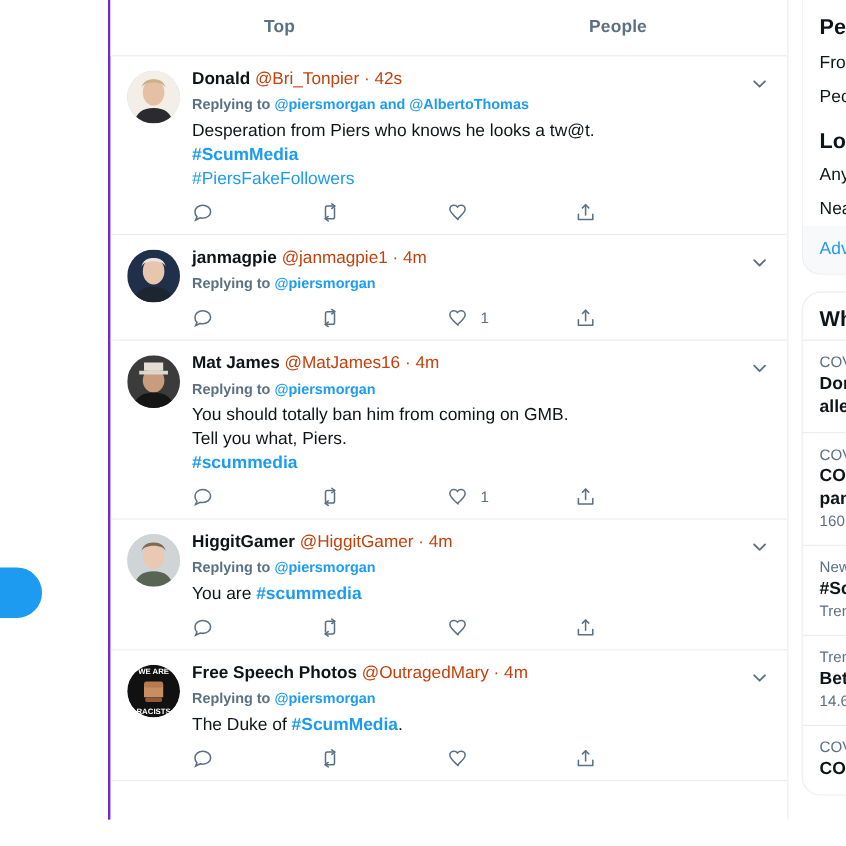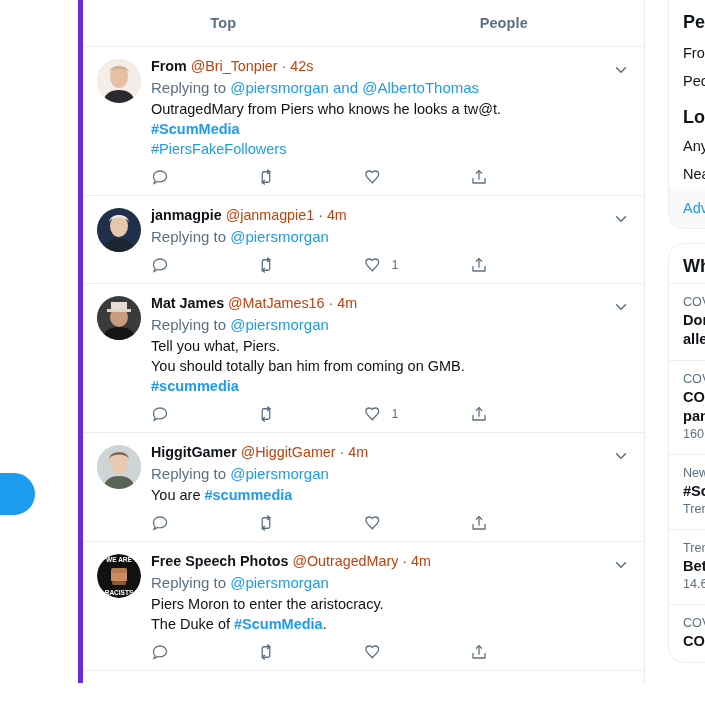--- a/index.html
+++ b/index.html
@@ -15,23 +15,23 @@
   .compose-fab {
     position: absolute; left: -26px; top: 470px;
     width: 64px; height: 48px;
     background: #1d9bf0;
     border-radius: 24px;
     border: 3px solid #ffffff;
   }
 
   
   .main-col {
-    position: absolute; left: 78px; top: 0;
+    position: absolute; left: 90px; top: 0;
     width: 567px; height: 683px;
-    border-left: 5px solid #6d28d9;
+    border-left: 2px solid #6d28d9;
     border-right: 1px solid #ebeef0;
     background: #fff;
     overflow: hidden;
   }
 
   
   .tabbar {
     display: flex; height: 47px;
     border-bottom: 1px solid #ebeef0;
     background: #fff;
@@ -66,21 +66,21 @@
     overflow: hidden; background: #cfd9de; position: relative;
   }
   .avatar svg { display: block; width: 44px; height: 44px; }
 
   .tweet-body { flex: 1; min-width: 0; padding-left: 5px; padding-right: 22px; }
 
   .tw-head { font-size: 14.3px; line-height: 19px; white-space: nowrap; }
   .tw-name { font-weight: bold; color: #0f1419; }
   .tw-handle, .tw-dot, .tw-time { color: #c2410c; font-weight: normal; }
 
-  .tw-replyto { font-size: 15px; line-height: 21px; color: #5b7083; margin-top: 1px; }
+  .tw-replyto { font-size: 12px; line-height: 21px; color: #5b7083; margin-top: 1px; font-weight: bold; }
   .tw-replyto .mention { color: #1d9bf0; }
 
   .tw-text { font-size: 14.5px; line-height: 20px; color: #0f1419; margin-top: 1px; }
   .tw-text .line { display: block; }
   .hashtag { color: #1d9bf0; }
   .hashtag.bold { font-weight: bold; }
 
   
   .caret {
     position: absolute; right: 14px; top: 14px;
@@ -164,24 +164,24 @@
             <div class="avatar">
               <svg viewBox="0 0 44 44">
                 <rect width="44" height="44" fill="#f3efe8"></rect>
                 <ellipse cx="22" cy="18" rx="9" ry="11" fill="#e6c0a4"></ellipse>
                 <path d="M12 15c0-7 20-7 20 0 0-4-3-8-10-8s-10 4-10 8z" fill="#cbb089"></path>
                 <path d="M6 44c1-9 7-13 16-13s15 4 16 13z" fill="#2a2a30"></path>
               </svg>
             </div>
           </div>
           <div class="tweet-body">
-            <div class="tw-head"><span class="tw-name">From</span> <span class="tw-handle">@Bri_Tonpier</span> <span class="tw-dot">·</span> <span class="tw-time">42s</span></div>
+            <div class="tw-head"><span class="tw-name">Donald</span> <span class="tw-handle">@Bri_Tonpier</span> <span class="tw-dot">·</span> <span class="tw-time">42s</span></div>
             <div class="tw-replyto"><span>Replying to </span><span class="mention">@piersmorgan and @AlbertoThomas</span></div>
             <div class="tw-text">
-              <span class="line">OutragedMary from Piers who knows he looks a tw@t.</span>
+              <span class="line">Desperation from Piers who knows he looks a tw@t.</span>
               <span class="line"><span class="hashtag bold">#ScumMedia</span></span>
               <span class="line"><span class="hashtag">#PiersFakeFollowers</span></span>
             </div>
             <div class="actions">
               <div class="act">
                 <span>
                   <svg viewBox="0 0 24 24" fill="none" stroke="currentColor" stroke-width="1.7">
                     <path d="M20.7 11.2c0 4-3.9 7.2-8.7 7.2-1 0-2-.14-2.9-.4L4 20.5l1.5-3.6C4 15.6 3.3 13.5 3.3 11.2c0-4 3.9-7.2 8.7-7.2s8.7 3.2 8.7 7.2z"></path>
                   </svg>
                 </span>
@@ -293,22 +293,22 @@
                 <path d="M10 13h24v3H10z" fill="#ddd6cc"></path>
                 <path d="M14 6h16v7H14z" fill="#e3ddd3"></path>
                 <path d="M5 44c1-9 8-13 17-13s16 4 17 13z" fill="#151515"></path>
               </svg>
             </div>
           </div>
           <div class="tweet-body">
             <div class="tw-head"><span class="tw-name">Mat James</span> <span class="tw-handle">@MatJames16</span> <span class="tw-dot">·</span> <span class="tw-time">4m</span></div>
             <div class="tw-replyto"><span>Replying to </span><span class="mention">@piersmorgan</span></div>
             <div class="tw-text">
+              <span class="line">You should totally ban him from coming on GMB.</span>
               <span class="line">Tell you what, Piers.</span>
-              <span class="line">You should totally ban him from coming on GMB.</span>
               <span class="line"><span class="hashtag bold">#scummedia</span></span>
             </div>
             <div class="actions">
               <div class="act">
                 <span>
                   <svg viewBox="0 0 24 24" fill="none" stroke="currentColor" stroke-width="1.7">
                     <path d="M20.7 11.2c0 4-3.9 7.2-8.7 7.2-1 0-2-.14-2.9-.4L4 20.5l1.5-3.6C4 15.6 3.3 13.5 3.3 11.2c0-4 3.9-7.2 8.7-7.2s8.7 3.2 8.7 7.2z"></path>
                   </svg>
                 </span>
                 <span class="act-count"></span>
@@ -423,21 +423,20 @@
                 <rect x="15" y="27" width="14" height="4" rx="1.5" fill="#8d5a33"></rect>
                 <text x="22" y="8" font-size="6.5" font-family="Liberation Sans, sans-serif" font-weight="bold" fill="#fff" text-anchor="middle">WE ARE</text>
                 <text x="22" y="41" font-size="6.5" font-family="Liberation Sans, sans-serif" font-weight="bold" fill="#fff" text-anchor="middle">RACISTS</text>
               </svg>
             </div>
           </div>
           <div class="tweet-body">
             <div class="tw-head"><span class="tw-name">Free Speech Photos</span> <span class="tw-handle">@OutragedMary</span> <span class="tw-dot">·</span> <span class="tw-time">4m</span></div>
             <div class="tw-replyto"><span>Replying to </span><span class="mention">@piersmorgan</span></div>
             <div class="tw-text">
-              <span class="line">Piers Moron to enter the aristocracy.</span>
               <span class="line"><span>The Duke of </span><span class="hashtag bold">#ScumMedia</span><span>.</span></span>
             </div>
             <div class="actions">
               <div class="act">
                 <span>
                   <svg viewBox="0 0 24 24" fill="none" stroke="currentColor" stroke-width="1.7">
                     <path d="M20.7 11.2c0 4-3.9 7.2-8.7 7.2-1 0-2-.14-2.9-.4L4 20.5l1.5-3.6C4 15.6 3.3 13.5 3.3 11.2c0-4 3.9-7.2 8.7-7.2s8.7 3.2 8.7 7.2z"></path>
                   </svg>
                 </span>
                 <span class="act-count"></span>

